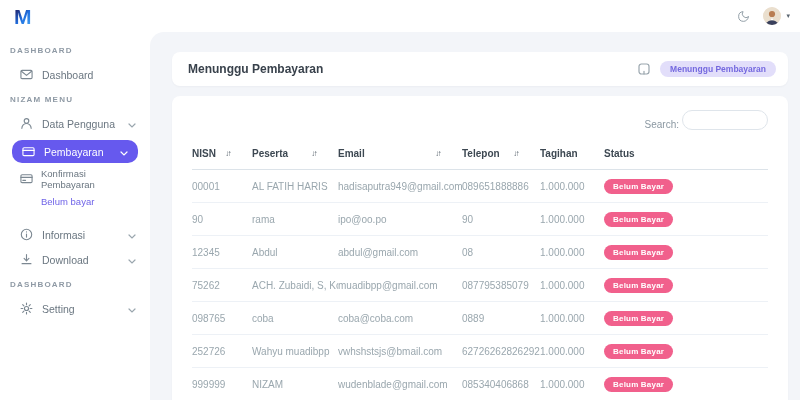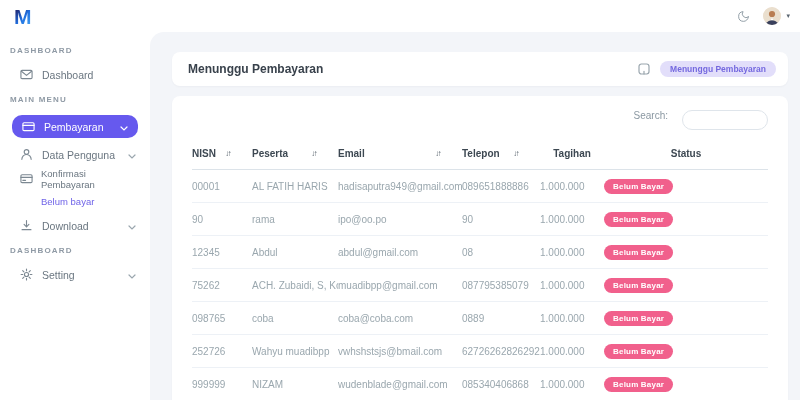--- a/index.html
+++ b/index.html
@@ -32,27 +32,27 @@
 
   
   .main { position:absolute; top:32px; left:150px; right:0; bottom:0; background:#f3f5f9; border-top-left-radius:14px; padding:20px 12px 0 22px; }
   .header-card { height:34px; background:#fff; border-radius:8px; box-shadow:0 1px 2px rgba(50,58,70,.04); display:flex; align-items:center; justify-content:space-between; padding:0 12px 0 16px;gap:21px; }
   .page-title { font-size:12px; font-weight:700; color:#39424c; }
   .crumбs, .crumbs { display:flex; align-items:center; gap:9px; }
   .home-ic { color:#9aa6ae; display:flex; cursor:pointer; }
   .crumb-badge { background:#e2defa; color:#7468df; font-size:8.5px; font-weight:600; padding:3px 10px; border-radius:9px; white-space:nowrap; }
 
   .table-card { margin-top:10px; height:330px; background:#fff; border-radius:8px; box-shadow:0 1px 2px rgba(50,58,70,.04); padding:14px 20px 0; }
-  .search-row { display:flex; justify-content:flex-end; align-items:flex-start; gap:14px; height:20px; }
+  .search-row { display:flex; justify-content:flex-end; align-items:flex-end; gap:3px; height:20px; }
   .search-label { font-size:10px; color:#8b98a2; }
   .search-input { width:86px; height:20px; border:1px solid #dfe5eb; border-radius:10px; outline:none; padding:0 8px; font-size:10px; color:#5a6570; background:#fff; }
 
   table { width:100%; margin-top:12px; border-collapse:collapse; table-layout:fixed; }
   col.c-nisn{width:60px} col.c-peserta{width:86px} col.c-email{width:124px} col.c-telp{width:78px} col.c-tagihan{width:64px} col.c-status{width:auto}
-  th { text-align:center; font-size:10px; font-weight:700; color:#3d4852; padding:6px 0 10px; border-bottom:1px solid #dce3e9; }
+  th { text-align:left; font-size:10px; font-weight:700; color:#3d4852; padding:6px 0 10px; border-bottom:1px solid #dce3e9; }
   th .th-in { display:flex; align-items:center; justify-content:space-between; padding-right:22px; }
   th.sortable { cursor:pointer; }
   .sort { font-size:8px; color:#55606a; letter-spacing:-1.5px; font-weight:400; }
   td { font-size:10px; color:#9aa7ae; padding:8.5px 0; border-bottom:1px solid #edf1f6; white-space:nowrap; overflow:hidden;margin-left:48px; }
   .status-badge { display:inline-block; background:#f1608c; color:#fff; font-size:8px; font-weight:700; padding:3px 9px; border-radius:9px; letter-spacing:.2px; }
 </style>
 </head>
 <body>
 
 <div class="app">
@@ -85,45 +85,45 @@
     <div class="side-item">
       <span class="ico">
         <svg width="13" height="13" viewBox="0 0 14 14" fill="none" stroke="currentColor" stroke-width="1.2" stroke-linecap="round" stroke-linejoin="round">
             <rect x="1" y="2.5" width="12" height="9" rx="1.2"></rect>
             <polyline points="1.5,3.5 7,8 12.5,3.5"></polyline>
           </svg>
       </span>
       <span class="lbl">Dashboard</span>
     </div>
 
-    <div class="section-label">MAIN MENU</div>
+    <div class="section-label">NIZAM MENU</div>
+
+    <div class="side-item">
+      <span class="ico">
+        <svg width="13" height="13" viewBox="0 0 14 14" fill="none" stroke="currentColor" stroke-width="1.2" stroke-linecap="round">
+            <circle cx="7" cy="4.2" r="2.5"></circle>
+            <path d="M2 12.2 a5 5.2 0 0 1 10 0"></path>
+          </svg>
+      </span>
+      <span class="lbl">Data Pengguna</span>
+      <span class="chev">
+        <svg width="8" height="5" viewBox="0 0 8 5" fill="none" stroke="currentColor" stroke-width="1.2" stroke-linecap="round">
+            <polyline points="1,1 4,4 7,1"></polyline>
+          </svg>
+      </span>
+    </div>
 
     <div class="side-item active">
       <span class="ico">
         <svg width="13" height="13" viewBox="0 0 14 14" fill="none" stroke="currentColor" stroke-width="1.2" stroke-linecap="round">
             <rect x="1" y="3" width="12" height="8.5" rx="1.2"></rect>
             <line x1="1" y1="5.8" x2="13" y2="5.8"></line>
           </svg>
       </span>
       <span class="lbl">Pembayaran</span>
-      <span class="chev">
-        <svg width="8" height="5" viewBox="0 0 8 5" fill="none" stroke="currentColor" stroke-width="1.2" stroke-linecap="round">
-            <polyline points="1,1 4,4 7,1"></polyline>
-          </svg>
-      </span>
-    </div>
-
-    <div class="side-item">
-      <span class="ico">
-        <svg width="13" height="13" viewBox="0 0 14 14" fill="none" stroke="currentColor" stroke-width="1.2" stroke-linecap="round">
-            <circle cx="7" cy="4.2" r="2.5"></circle>
-            <path d="M2 12.2 a5 5.2 0 0 1 10 0"></path>
-          </svg>
-      </span>
-      <span class="lbl">Data Pengguna</span>
       <span class="chev">
         <svg width="8" height="5" viewBox="0 0 8 5" fill="none" stroke="currentColor" stroke-width="1.2" stroke-linecap="round">
             <polyline points="1,1 4,4 7,1"></polyline>
           </svg>
       </span>
     </div>
 
     <div class="side-sub">
       <span class="ico">
         <svg width="13" height="13" viewBox="0 0 14 14" fill="none" stroke="currentColor" stroke-width="1.2" stroke-linecap="round">
@@ -132,20 +132,35 @@
             <line x1="1" y1="5.8" x2="13" y2="5.8"></line>
           </svg>
       </span>
       <span class="lbl">Konfirmasi Pembayaran</span>
     </div>
 
     <div class="side-sub link">
       <span class="lbl">Belum bayar</span>
     </div>
 
+    <div class="side-item mt8">
+      <span class="ico">
+        <svg width="13" height="13" viewBox="0 0 14 14" fill="none" stroke="currentColor" stroke-width="1.2" stroke-linecap="round">
+            <circle cx="7" cy="7" r="5.6"></circle>
+            <line x1="7" y1="6.4" x2="7" y2="9.8"></line>
+            <line x1="7" y1="4.2" x2="7" y2="4.3"></line>
+          </svg>
+      </span>
+      <span class="lbl">Informasi</span>
+      <span class="chev">
+        <svg width="8" height="5" viewBox="0 0 8 5" fill="none" stroke="currentColor" stroke-width="1.2" stroke-linecap="round">
+            <polyline points="1,1 4,4 7,1"></polyline>
+          </svg>
+      </span>
+    </div>
 
     <div class="side-item">
       <span class="ico">
         <svg width="13" height="13" viewBox="0 0 14 14" fill="none" stroke="currentColor" stroke-width="1.2" stroke-linecap="round" stroke-linejoin="round">
             <line x1="7" y1="1.8" x2="7" y2="8.2"></line>
             <polyline points="4.4,5.8 7,8.4 9.6,5.8"></polyline>
             <line x1="2.2" y1="11.5" x2="11.8" y2="11.5"></line>
           </svg>
       </span>
       <span class="lbl">Download</span>

